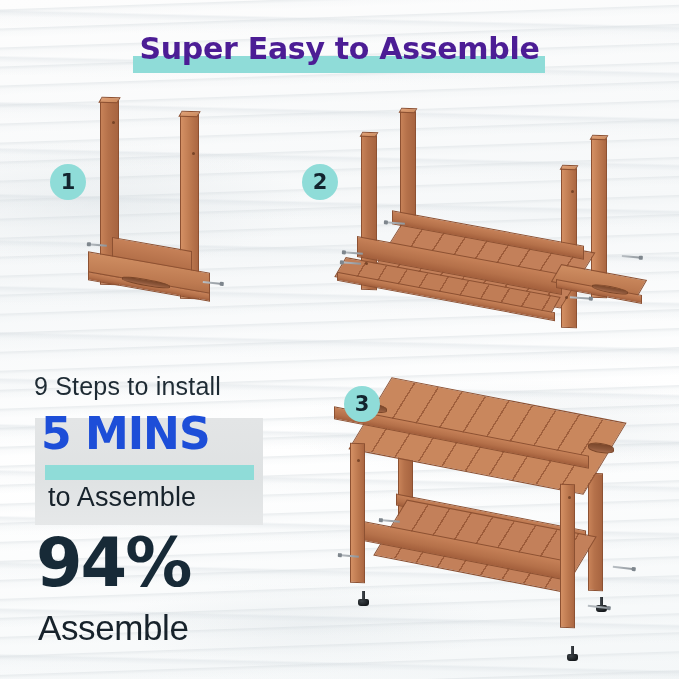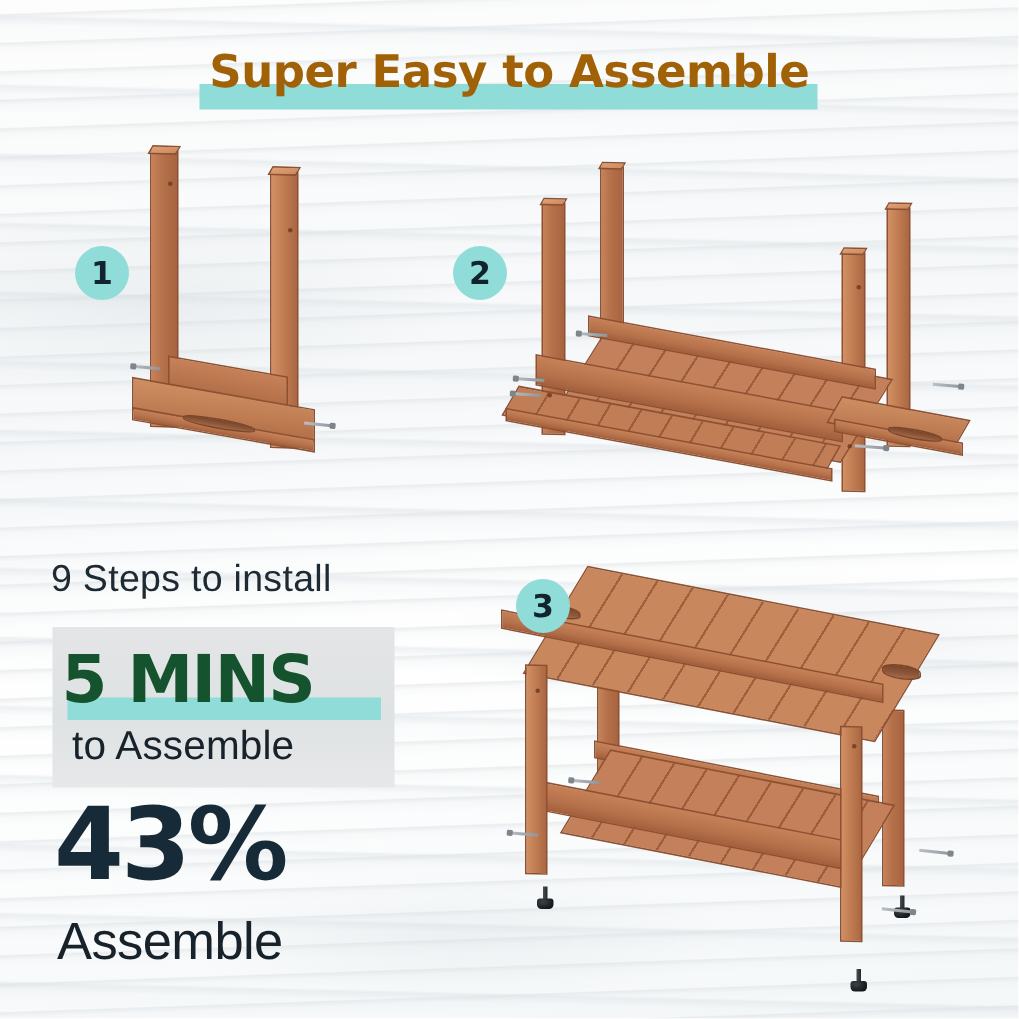--- a/index.html
+++ b/index.html
@@ -41,21 +41,21 @@
   
   #title-wrap{
     position:absolute;left:0;top:31px;width:679px;text-align:center;
   }
   #title-hl{
     position:absolute;left:133px;top:25px;width:412px;height:17px;
     background:#8fdcd8;
   }
   #title-text{
     position:relative;
-    font-size:30px;font-weight:bold;color:#a16207;
+    font-size:30px;font-weight:bold;color:#4c1d95;
     letter-spacing:-0.3px;
     font-family:"DejaVu Sans", sans-serif;
   }
 
   
   .badge{
     position:absolute;width:36px;height:36px;border-radius:50%;
     background:#8fdcd8;
     display:flex;align-items:center;justify-content:center;
     font-family:"DejaVu Sans", sans-serif;
@@ -74,22 +74,22 @@
   }
   #gray-panel{
     position:absolute;left:35px;top:418px;width:228px;height:107px;
     background:linear-gradient(180deg,#e3e5e6 0%,#dfe2e3 55%,#e6e8e9 100%);
   }
   #mins-hl{
     position:absolute;left:45px;top:465px;width:209px;height:15px;
     background:#8fdcd8;
   }
   #mins-text{
-    position:absolute;left:41px;top:428px;
-    font-size:44px;font-weight:bold;color:#14532d;
+    position:absolute;left:41px;top:408px;
+    font-size:44px;font-weight:bold;color:#1d4ed8;
     letter-spacing:-1px;
     font-family:"DejaVu Sans", sans-serif;
   }
   #complete-text{
     position:absolute;left:48px;top:482px;
     font-size:27px;color:#17222b;letter-spacing:0.1px;
   }
   #pct-text{
     position:absolute;left:36px;top:530px;
     font-size:67px;font-weight:bold;color:#172a37;
@@ -311,14 +311,14 @@
   <span>3</span>
 </div>
 
 <div id="steps-line">9 Steps to install</div>
 
 <div id="gray-panel"></div>
 <div id="mins-hl"></div>
 <div id="mins-text">5 MINS</div>
 <div id="complete-text">to Assemble</div>
 
-<div id="pct-text">43%</div>
+<div id="pct-text">94%</div>
 <div id="assembled-text">Assemble</div>
 
 </body></html>

